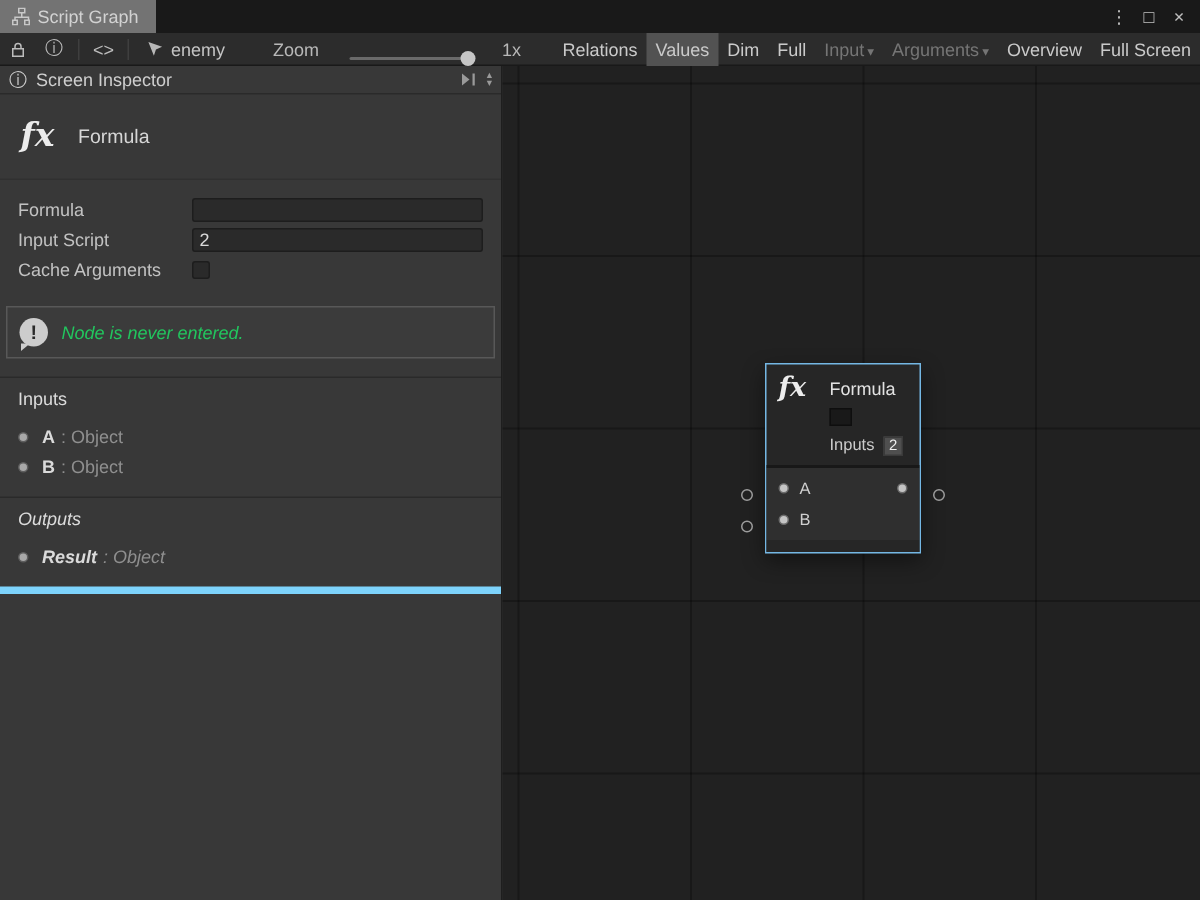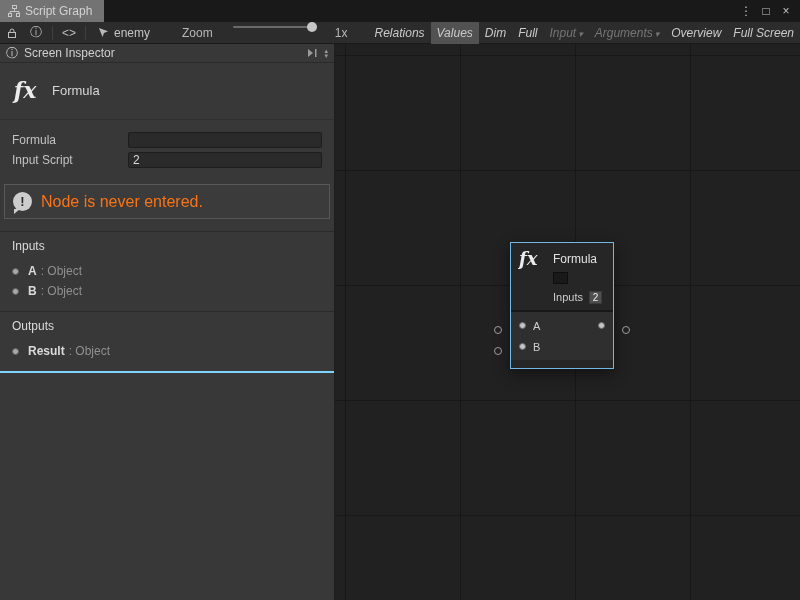--- a/index.html
+++ b/index.html
@@ -11,25 +11,25 @@
   .tab { display:flex; align-items:center; gap:5px; background:#737373; padding:0 12px 0 8px; font-size:12px; color:#d2d2d2; }
   .tab svg { display:block; }
   .win-controls { margin-left:auto; display:flex; align-items:center; gap:4px; padding-right:6px; }
   .win-btn { width:16px; height:18px; display:flex; align-items:center; justify-content:center; font-size:12px; color:#c0c0c0; cursor:default; }
 
   
   #toolbar { position:absolute; top:22px; left:0; right:0; height:22px; background:#2c2c2c; border-bottom:1px solid #191919; display:flex; align-items:center; font-size:12px; }
   .tb-icon { width:24px; height:22px; display:flex; align-items:center; justify-content:center; color:#bdbdbd; }
   .tb-sep { width:1px; height:14px; background:#3f3f3f; margin:0 4px; }
   .tb-graphref { display:flex; align-items:center; gap:5px; padding:0 8px; color:#c4c4c4; }
-  .tb-zoom { display:flex; align-items:flex-start; gap:20px; margin-left:24px; color:#b8b8b8; }
+  .tb-zoom { display:flex; align-items:flex-end; gap:20px; margin-left:24px; color:#b8b8b8; }
   .slider { position:relative; width:82px; height:2px; background:#6a6a6a; border-radius:1px; }
   .slider-handle { position:absolute; right:-2px; top:-4px; width:10px; height:10px; border-radius:50%; background:#c6c6c6; }
   .tb-buttons { margin-left:auto; display:flex; align-items:center; height:22px; }
-  .tb-btn { padding:0 6px; height:22px; line-height:22px; color:#cacaca; white-space:nowrap;font-style:italic; }
+  .tb-btn { padding:0 6px; height:22px; line-height:22px; color:#cacaca; white-space:nowrap; }
   .tb-btn.active { background:#525252; }
   .tb-btn.disabled { color:#757575; }
   .dd-arrow { font-size:9px; margin-left:2px; }
 
   
   #inspector { position:absolute; top:44px; left:0; width:335px; bottom:0; background:#383838; border-right:1px solid #1e1e1e; }
   .insp-header { height:19px; display:flex; align-items:center; gap:6px; padding:0 4px 0 6px; border-bottom:1px solid #2a2a2a; font-size:12px; color:#cfcfcf; }
   .insp-header .grow { flex:1; }
   .spinner { display:flex; flex-direction:column; line-height:5px; font-size:7px; color:#9a9a9a; padding-right:2px; text-align:center; }
   .unit-header { display:flex; align-items:center; gap:12px; padding:14px 10px 16px 10px; border-bottom:1px solid #303030; }
@@ -38,24 +38,24 @@
 
   .fields { padding:10px 12px 4px 12px; }
   .field-row { display:flex; align-items:center; height:20px; margin-bottom:0; font-size:12px; color:#c2c2c2; }
   .field-label { flex:0 0 116px; }
   .field-input { flex:1; height:16px; background:#2a2a2a; border:1px solid #1d1d1d; border-radius:2px; color:#dadada; font-size:12px; padding:0 4px; font-family:"Liberation Sans", sans-serif; outline:none; }
   .checkbox { width:12px; height:12px; background:#2a2a2a; border:1px solid #1d1d1d; border-radius:2px; }
 
   .warning-box { margin:10px 4px 12px 4px; border:1px solid #585858; background:#3b3b3b; display:flex; align-items:center; gap:9px; padding:7px 8px; }
   .warn-icon { position:relative; width:19px; height:19px; border-radius:50%; background:#cdcdcd; color:#2b2b2b; font-weight:bold; font-size:13px; display:flex; align-items:center; justify-content:center; flex:0 0 19px; }
   .warn-icon::after { content:""; position:absolute; left:1px; bottom:-3px; width:0; height:0; border-left:6px solid #cdcdcd; border-bottom:5px solid transparent; }
-  .warn-text { font-size:16px; color:#f97316; }
+  .warn-text { font-size:12px; color:#22c55e;font-style:italic; }
 
   .section { border-top:1px solid #2a2a2a; padding:7px 12px 10px 12px; }
-  .section.last { border-bottom:2px solid #7dd3fc; }
+  .section.last { border-bottom:5px solid #7dd3fc;font-style:italic; }
   .section-title { font-size:12px; color:#dcdcdc; margin-bottom:8px; }
   .port-info-row { display:flex; align-items:center; height:20px; font-size:12px; }
   .info-dot { width:7px; height:7px; border-radius:50%; background:#a8a8a8; border:1px solid #5e5e5e; margin-right:9px; flex:0 0 7px; }
   .port-name { color:#dadada; font-weight:bold; margin-right:4px; }
   .port-detail { color:#8f8f8f;text-align:right; }
 
   
   #graph { position:absolute; top:44px; left:335px; right:0; bottom:0; background:#212121;
     background-image:
       linear-gradient(to right, rgba(0,0,0,0.28) 1px, transparent 1px),
@@ -160,20 +160,24 @@
 
   <div class="fields">
     <div class="field-row">
       <span class="field-label">Formula</span>
       <input class="field-input" type="text" style="">
     </div>
     <div class="field-row">
       <span class="field-label">Input Script</span>
       <input class="field-input" type="text" value="2" style="">
     </div>
+    <div class="field-row">
+      <span class="field-label">Cache Arguments</span>
+      <span class="checkbox"></span>
+    </div>
   </div>
 
   <div class="warning-box">
     <span class="warn-icon">!</span>
     <span class="warn-text">Node is never entered.</span>
   </div>
 
   <div class="section">
     <div class="section-title">Inputs</div>
     <div class="port-info-row">

